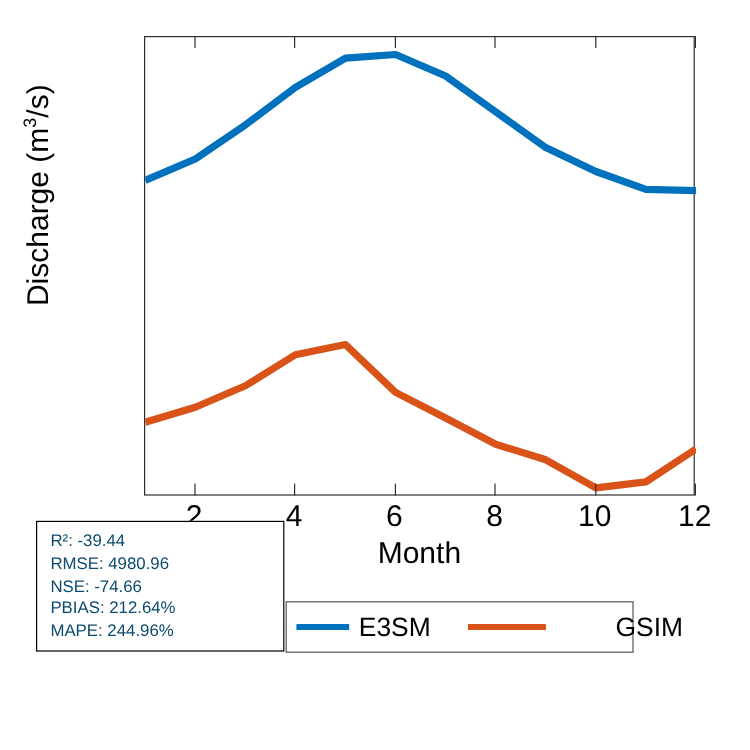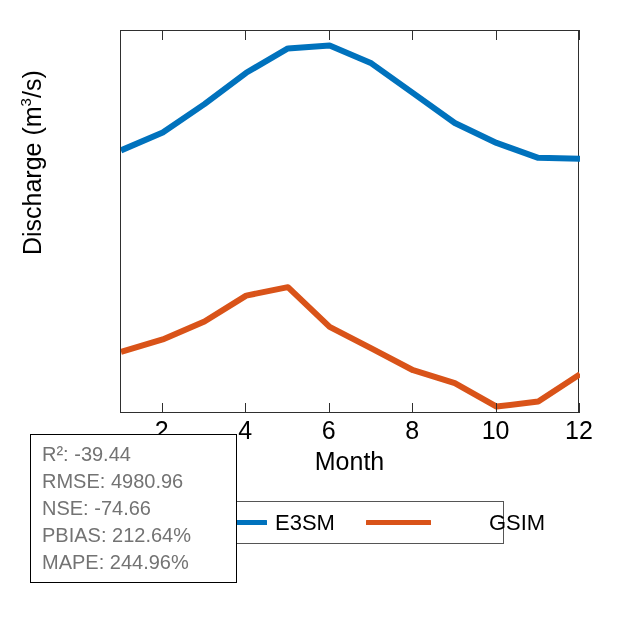--- a/index.html
+++ b/index.html
@@ -115,29 +115,29 @@
     left: 30px;
     top: 434px;
     width: 207px;
     border: 1.8px solid #000;
     background: #ffffff;
     box-sizing: border-box;
     padding: 6px 0 7px 11px;
     z-index: 6;
   }
   .stat-line {
-    font-size: 20px;
-    color: #737373;
+    font-size: 14px;
+    color: #0c4a6e;
     line-height: 1.345;
     white-space: nowrap;
   }
   
   #legend-box {
     position: absolute;
-    left: 214px;
+    left: 238px;
     top: 501px;
     width: 290px;
     height: 43px;
     border: 1.6px solid #555;
     background: #ffffff;
     box-sizing: border-box;
     display: flex;
     align-items: center;
     z-index: 5;
   }

